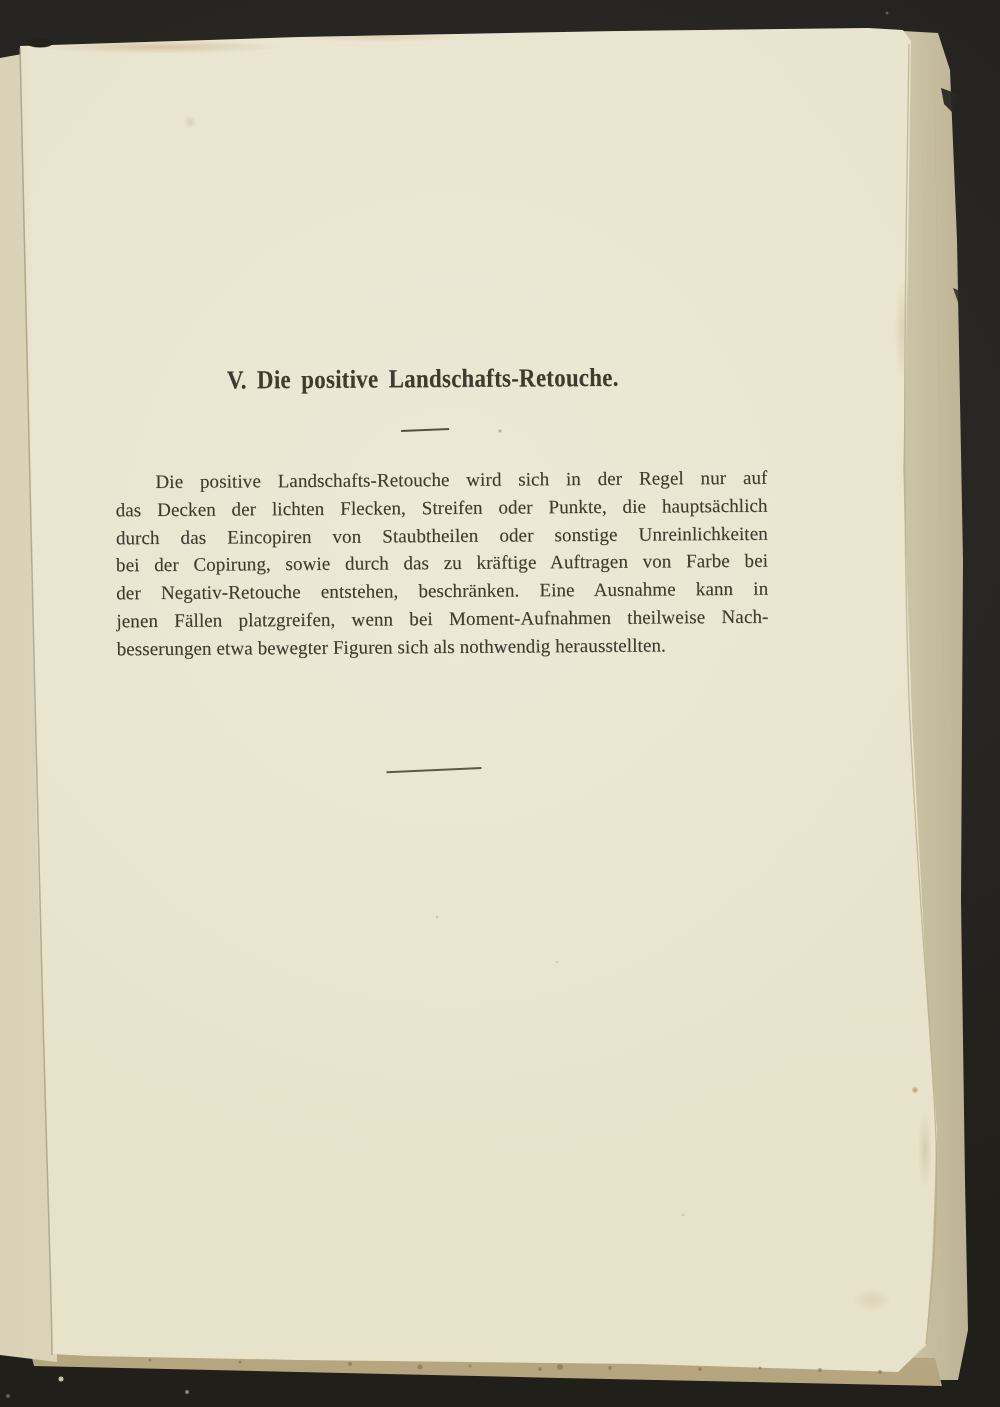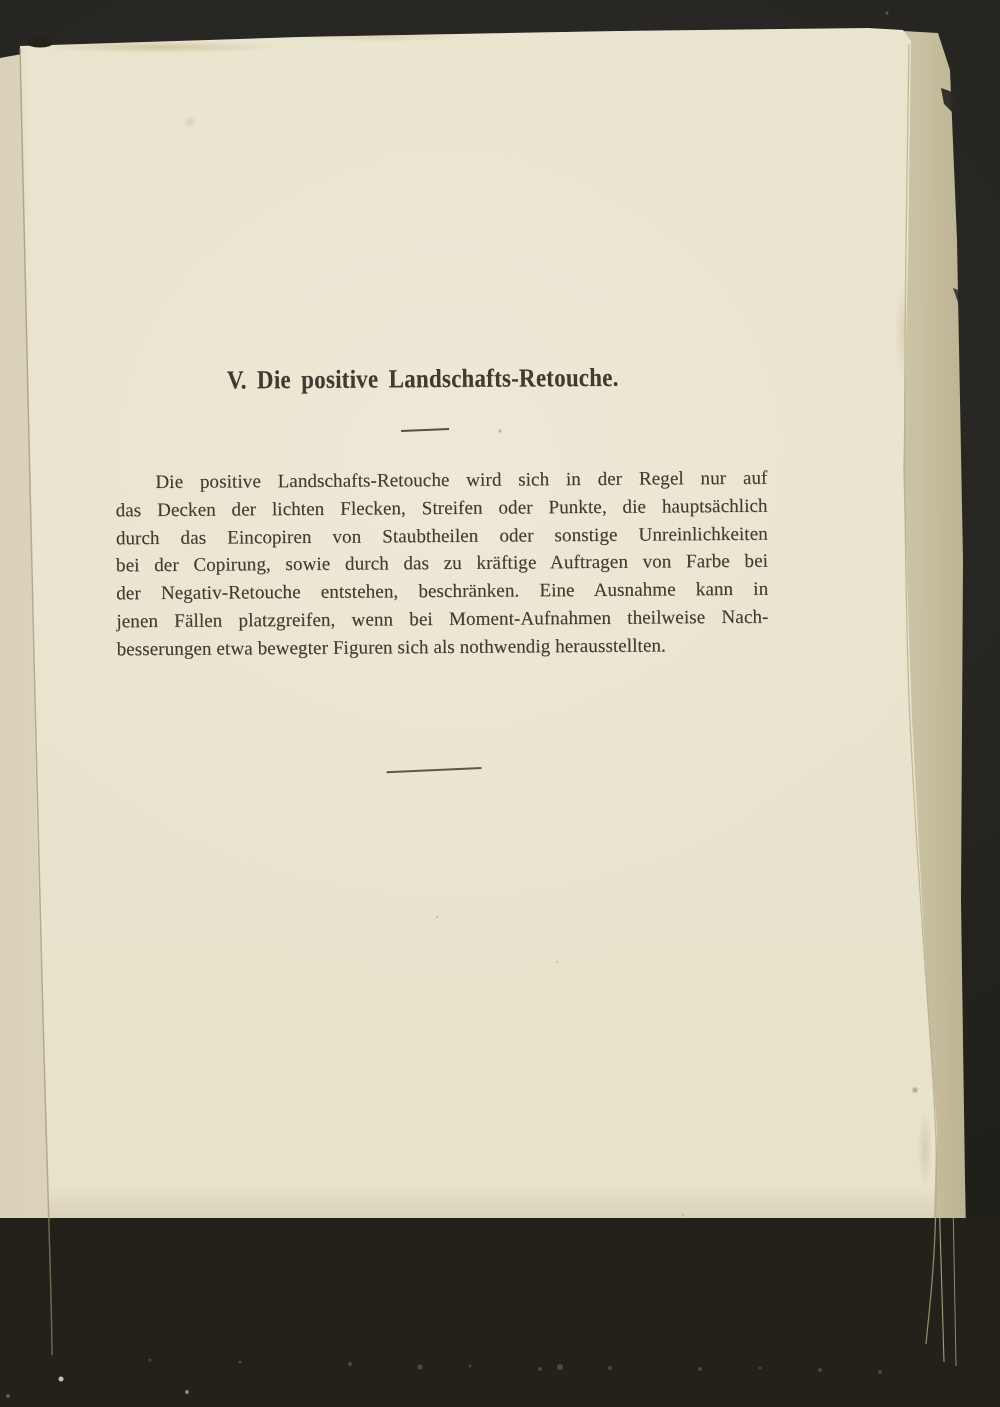--- a/index.html
+++ b/index.html
@@ -2,21 +2,21 @@
 <html><head>
 <meta charset="utf-8">
 <style>
   html,body{margin:0;padding:0;}
   body{
     width:1000px;height:1407px;overflow:hidden;
     background:#232119;
     font-family:"Liberation Serif","DejaVu Serif",serif;
   }
   .scene{
-    position:relative;width:1000px;height:1218px;
+    position:relative;width:1000px;height:1407px;
     background:radial-gradient(1100px 850px at 44% 34%, #2e2c27 0%, #282622 55%, #211f1a 100%);
   }
   
   .page-stack{
     position:absolute;inset:0;
     clip-path:polygon(885px 30px,938px 33px,950px 70px,957px 240px,963px 560px,961px 900px,965px 1180px,968px 1330px,958px 1380px,880px 1380px);
     background:linear-gradient(to right,#e7e1ca 0%,#ddd6bd 68%,#cdc5a7 90%,#b3aa8a 100%);
   }
   
   .bottom-deckle{

